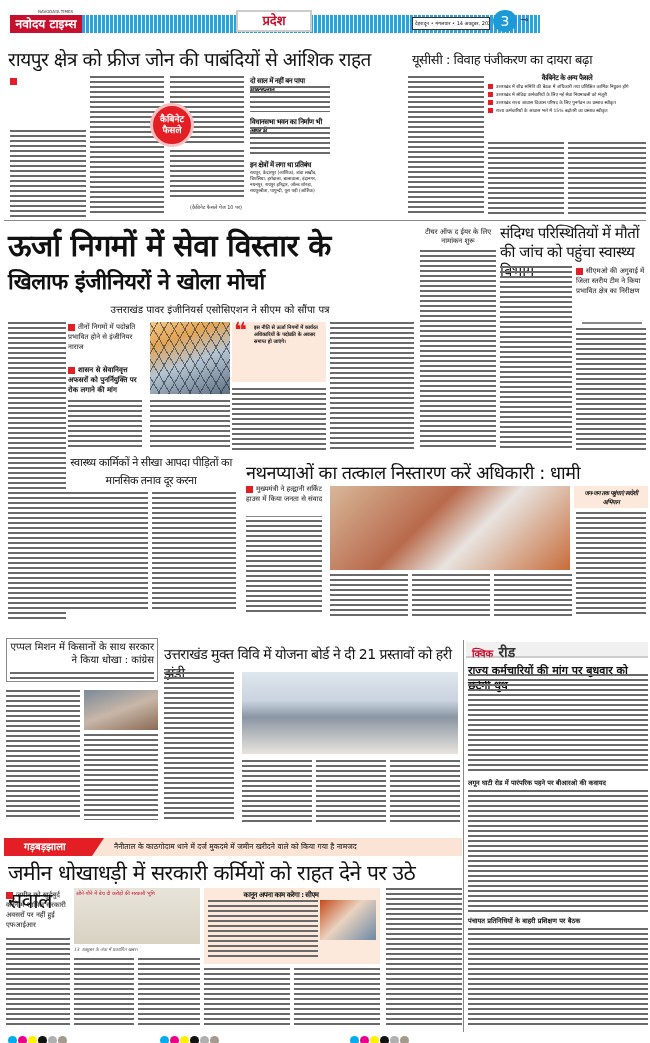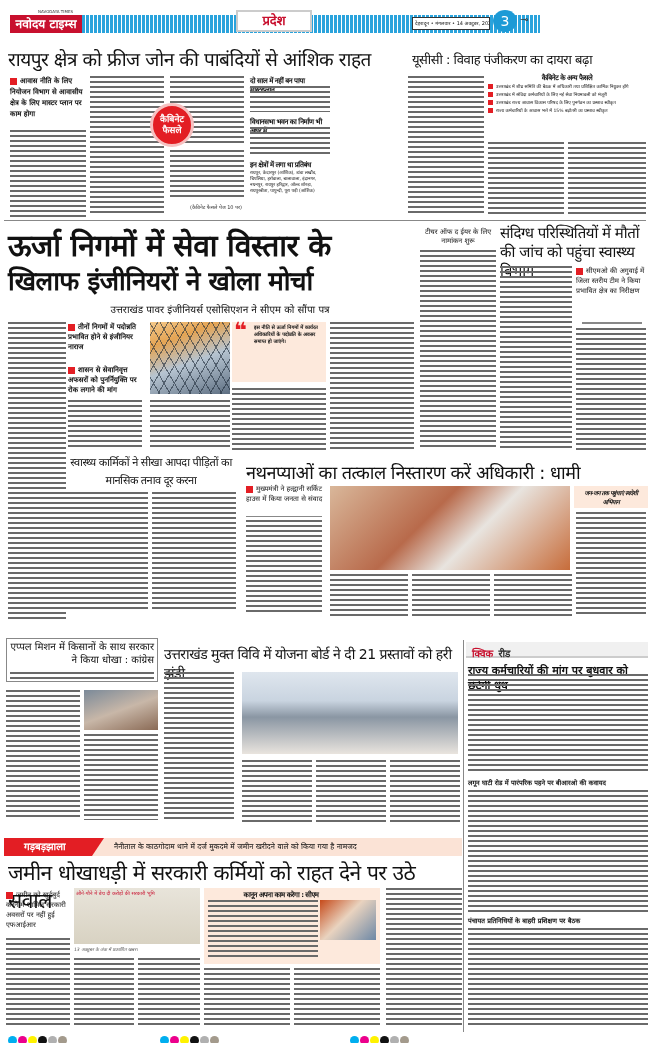--- a/index.html
+++ b/index.html
@@ -35,21 +35,21 @@
 <div class="abs masthead-bar"></div>
 <div class="abs logo-top">NAVODAYA TIMES</div>
 <div class="abs logo">नवोदय टाइम्स</div>
 <div class="abs section-box">प्रदेश</div>
 <div class="abs date-box">देहरादून • मंगलवार • 14 अक्टूबर, 2025</div>
 <div class="abs page-num">3</div>
 <div class="abs cross" style="left:520px;top:14px">⊸</div>
 
 <div class="abs hl" style="left:8px;top:46px;width:410px;font-size:19px;font-weight:normal">रायपुर क्षेत्र को फ्रीज जोन की पाबंदियों से आंशिक राहत</div>
 
-<div class="abs" style="left:10px;top:76px;width:76px;font-size:7px;line-height:11px;font-weight:bold"><span class="sq"></span><span>आवास नीति के लिए नियोजन विभाग से आवासीय क्षेत्र के लिए मास्टर प्लान पर काम होगा</span></div>
+<div class="abs" style="left:10px;top:76px;width:76px;font-size:7px;line-height:11px;font-weight:bold"><span class="sq"></span></div>
 <div class="abs txt" style="left:10px;top:130px;width:76px;height:90px"></div>
 <div class="abs txt" style="left:90px;top:76px;width:74px;height:140px"></div>
 <div class="abs txt" style="left:170px;top:76px;width:74px;height:70px"></div>
 <div class="abs redcircle" style="left:150px;top:103px;width:44px;height:44px">कैबिनेट फैसले</div>
 <div class="abs txt" style="left:170px;top:150px;width:74px;height:50px"></div>
 <div class="abs" style="left:190px;top:204px;font-size:5px;color:#333">(कैबिनेट फैसले पेज 10 पर)</div>
 
 <div class="abs hl" style="left:250px;top:76px;width:80px;font-size:7px">दो साल में नहीं बन पाया मास्टरप्लान</div>
 <div class="abs txt" style="left:250px;top:86px;width:80px;height:26px"></div>
 <div class="abs hl" style="left:250px;top:117px;width:80px;font-size:7px">विधानसभा भवन का निर्माण भी अधर में</div>
@@ -65,25 +65,25 @@
   <div style="font-size:4.5px;line-height:6px;margin-bottom:2px"><span class="sq" style="width:5px;height:5px"></span><span>उत्तराखंड में संविदा कर्मचारियों के लिए नई सेवा नियमावली को मंजूरी</span></div>
   <div style="font-size:4.5px;line-height:6px;margin-bottom:2px"><span class="sq" style="width:5px;height:5px"></span><span>उत्तराखंड राज्य आवास विकास परिषद के लिए पुनर्गठन का प्रस्ताव स्वीकृत</span></div>
   <div style="font-size:4.5px;line-height:6px"><span class="sq" style="width:5px;height:5px"></span><span>राज्य कर्मचारियों के आवास भत्ते में 15% बढ़ोतरी का प्रस्ताव स्वीकृत</span></div>
 </div>
 <div class="abs txt" style="left:488px;top:142px;width:76px;height:72px"></div>
 <div class="abs txt" style="left:568px;top:142px;width:78px;height:72px"></div>
 
 <div class="abs rule" style="left:4px;top:220px;width:642px;height:1px"></div>
 
 <div class="abs hl" style="left:8px;top:228px;width:410px;font-size:30px;line-height:35px">ऊर्जा निगमों में सेवा विस्तार के</div>
-<div class="abs hl" style="left:8px;top:264px;width:410px;font-size:26px;line-height:35px">खिलाफ इंजीनियरों ने खोला मोर्चा</div>
+<div class="abs hl" style="left:8px;top:264px;width:410px;font-size:22px;line-height:35px">खिलाफ इंजीनियरों ने खोला मोर्चा</div>
 <div class="abs" style="left:40px;top:302px;width:360px;font-size:10px;text-align:center">उत्तराखंड पावर इंजीनियर्स एसोसिएशन ने सीएम को सौंपा पत्र</div>
 
 <div class="abs txt" style="left:8px;top:322px;width:58px;height:300px"></div>
-<div class="abs" style="left:68px;top:322px;width:74px;font-size:7px;line-height:10px;font-weight:bold"><span class="sq"></span><span>तीनों निगमों में पदोन्नति प्रभावित होने से इंजीनियर नाराज</span></div>
+<div class="abs" style="left:68px;top:322px;width:74px;font-size:7px;line-height:10px;font-weight:normal"><span class="sq"></span><span>तीनों निगमों में पदोन्नति प्रभावित होने से इंजीनियर नाराज</span></div>
 <div class="abs" style="left:68px;top:365px;width:74px;font-size:7px;line-height:10px;font-weight:bold"><span class="sq"></span><span>शासन से सेवानिवृत्त अफसरों को पुनर्नियुक्ति पर रोक लगाने की मांग</span></div>
 <div class="abs pylon" style="left:150px;top:322px;width:80px;height:72px"></div>
 <div class="abs" style="left:232px;top:322px;width:94px;height:60px;background:#fde9dc;font-size:5px;line-height:7px;padding:2px 2px 2px 22px;font-weight:bold">
   <span class="abs" style="left:2px;top:-2px;font-size:22px;color:#e31e24;line-height:22px">❝</span>
   <span>इस नीति से ऊर्जा निगमों में कार्यरत अधिकारियों के पदोन्नति के अवसर समाप्त हो जाएंगे।</span>
 </div>
 <div class="abs txt" style="left:68px;top:400px;width:74px;height:50px"></div>
 <div class="abs txt" style="left:150px;top:400px;width:80px;height:50px"></div>
 <div class="abs txt" style="left:232px;top:388px;width:94px;height:62px"></div>
 <div class="abs txt" style="left:330px;top:322px;width:84px;height:128px"></div>
@@ -123,21 +123,21 @@
 
 <div class="abs hl" style="left:164px;top:644px;width:300px;font-size:14px;font-weight:normal">उत्तराखंड मुक्त विवि में योजना बोर्ड ने दी 21 प्रस्तावों को हरी झंडी</div>
 <div class="abs txt" style="left:164px;top:672px;width:70px;height:150px"></div>
 <div class="abs meeting" style="left:242px;top:672px;width:216px;height:82px"></div>
 <div class="abs txt" style="left:242px;top:760px;width:70px;height:62px"></div>
 <div class="abs txt" style="left:316px;top:760px;width:70px;height:62px"></div>
 <div class="abs txt" style="left:390px;top:760px;width:70px;height:62px"></div>
 
 <div class="abs" style="left:466px;top:642px;width:182px;height:16px;background:#f0f0f0;border-bottom:2px solid #ccc">
   <span style="font-weight:bold;font-size:10px;color:#c8102e;margin-left:6px">क्विक</span>
-  <span style="font-weight:bold;font-size:10px;color:#333">रीड</span>
+  <span style="font-weight:bold;font-size:14px;color:#333">रीड</span>
 </div>
 <div class="abs" style="left:468px;top:662px;width:180px;font-size:11px;font-weight:bold">राज्य कर्मचारियों की मांग पर बुधवार को छंटेगी धुंध</div>
 <div class="abs txt" style="left:468px;top:674px;width:180px;height:100px"></div>
 <div class="abs" style="left:468px;top:778px;width:180px;font-size:6.5px;font-weight:bold">लगून घाटी रोड में पारंपरिक पहने पर बीआरओ की कवायद</div>
 <div class="abs txt" style="left:468px;top:790px;width:180px;height:124px"></div>
 <div class="abs" style="left:468px;top:916px;width:180px;font-size:6.5px;font-weight:bold">पंचायत प्रतिनिधियों के बाहरी प्रशिक्षण पर बैठक</div>
 <div class="abs txt" style="left:468px;top:928px;width:180px;height:100px"></div>
 <div class="abs rule" style="left:463px;top:640px;width:1px;height:392px"></div>
 
 <div class="abs" style="left:4px;top:838px;width:458px;height:18px;background:#fbe3d6"></div>

